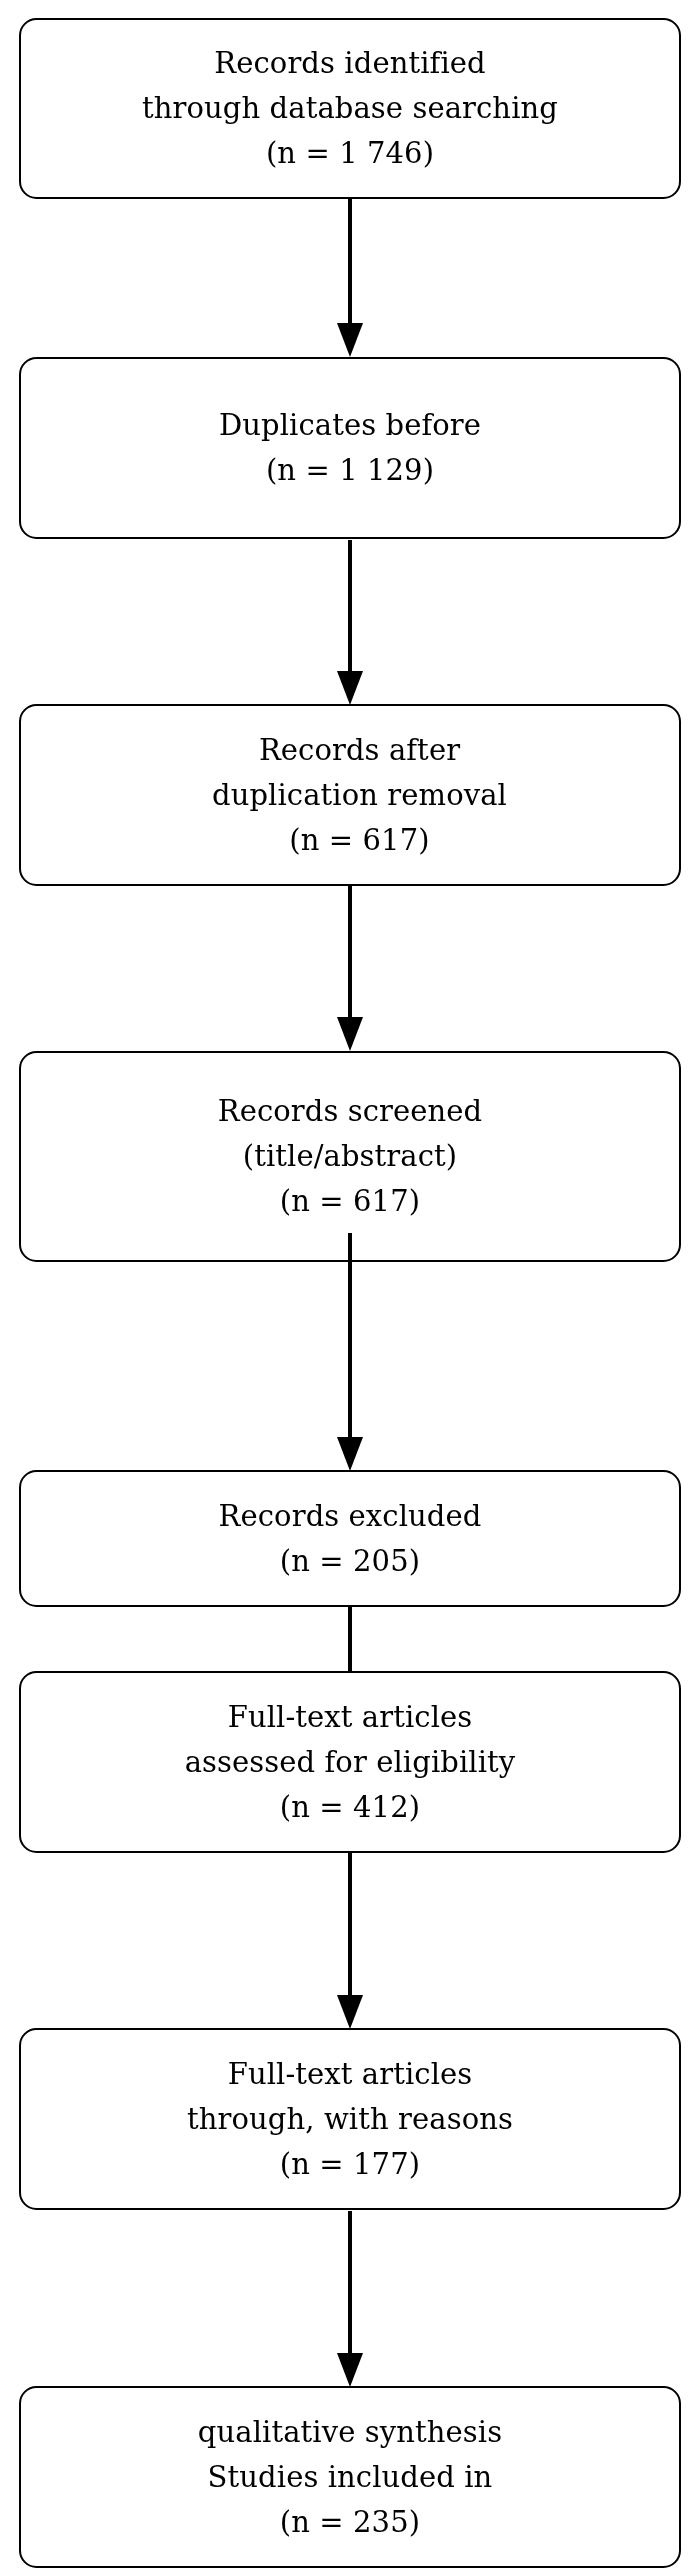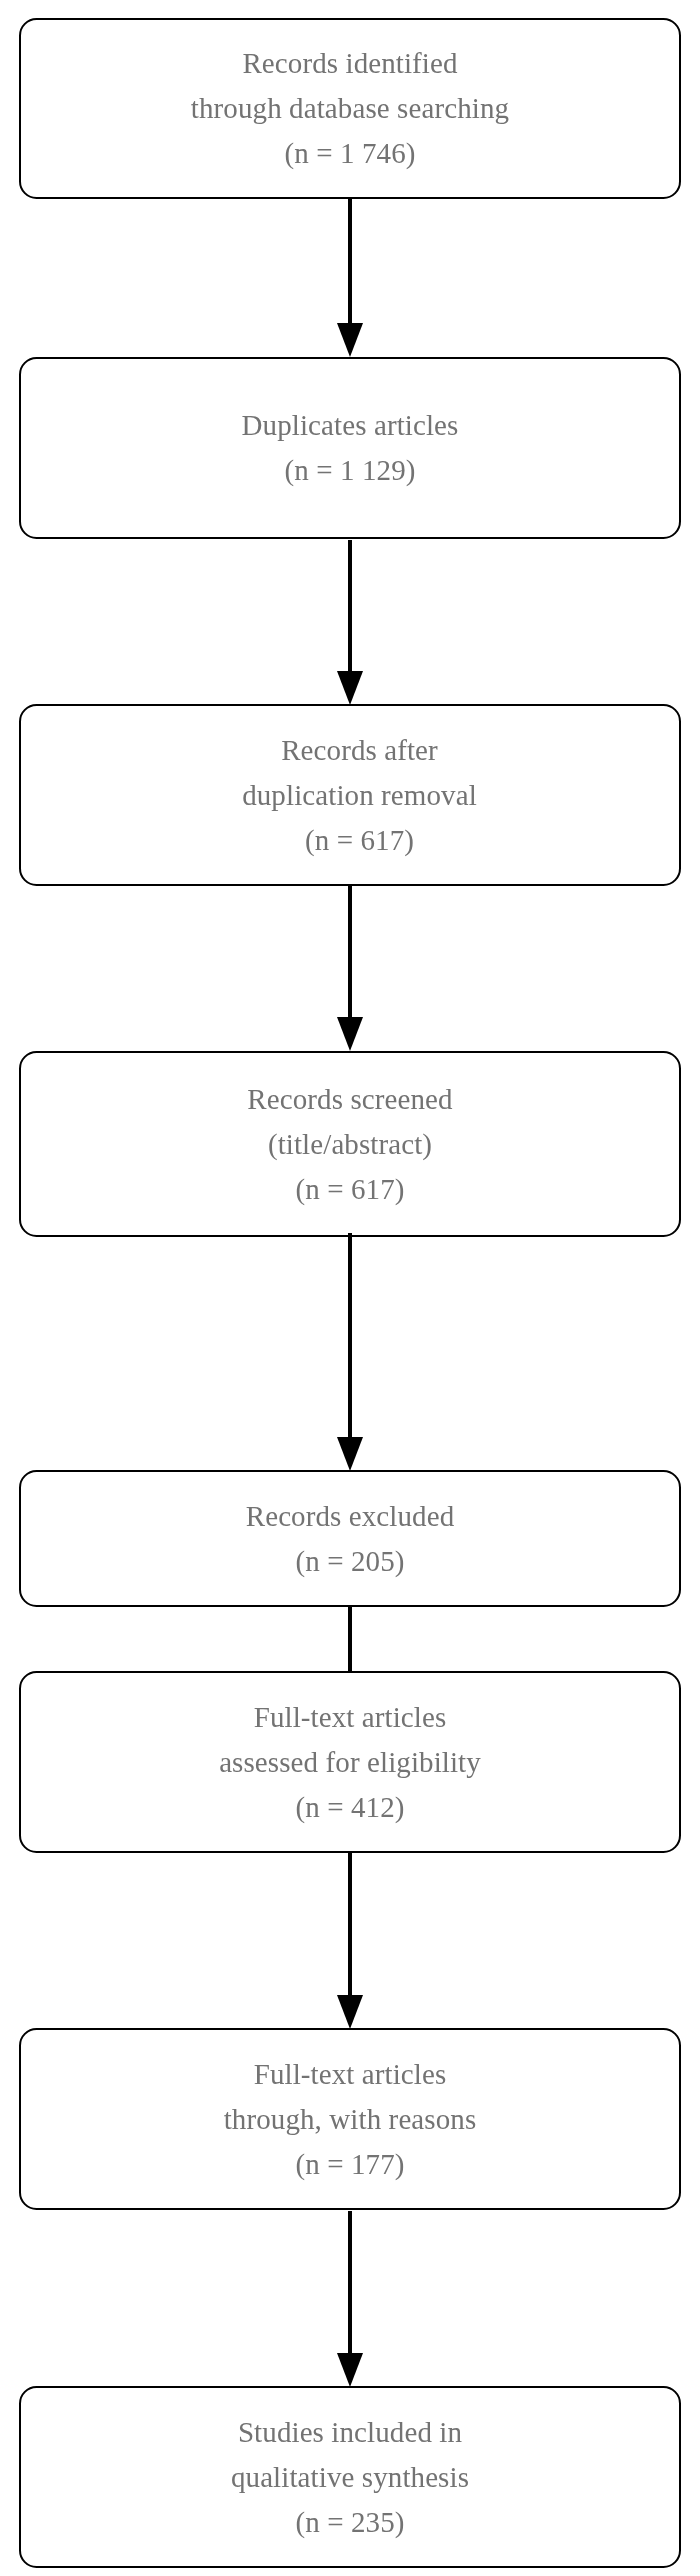--- a/index.html
+++ b/index.html
@@ -27,26 +27,25 @@
     background: #ffffff;
     display: flex;
     flex-direction: column;
     align-items: center;
     justify-content: center;
   }
   .node-line {
     display: block;
     width: 100%;
     text-align: center;
-    color: #737373;
+    color: #000000;
     font-size: 29px;
     line-height: 45px;
     letter-spacing: 0.1px;
     white-space: pre;
-    font-family: Liberation Serif, serif;
   }
   .connector {
     position: absolute;
     left: 0;
     width: 700px;
     pointer-events: none;
   }
   .connector .stem {
     position: absolute;
     left: 348px;
@@ -74,41 +73,41 @@
     <span class="node-line">through database searching</span>
     <span class="node-line">(n = 1 746)</span>
   </div>
 
   <div class="connector" style="top:198px; height:159px;">
     <div class="stem" style="height:125px;"></div>
     <div class="head" style="top:125px;"></div>
   </div>
 
   <div class="node-box" style="top:357px; height:182px;">
-    <span class="node-line">Duplicates articles</span>
+    <span class="node-line">Duplicates before</span>
     <span class="node-line">(n = 1 129)</span>
   </div>
 
   <div class="connector" style="top:540px; height:164px;">
     <div class="stem" style="height:131px;"></div>
     <div class="head" style="top:131px;"></div>
   </div>
 
   <div class="node-box" style="top:704px; height:182px;padding-left:19px;">
     <span class="node-line">Records after</span>
     <span class="node-line">duplication removal</span>
     <span class="node-line">(n = 617)</span>
   </div>
 
   <div class="connector" style="top:886px; height:164px;">
     <div class="stem" style="height:131px;"></div>
     <div class="head" style="top:131px;"></div>
   </div>
 
-  <div class="node-box" style="top:1051px; height:186px;">
+  <div class="node-box" style="top:1051px; height:211px;">
     <span class="node-line">Records screened</span>
     <span class="node-line">(title/abstract)</span>
     <span class="node-line">(n = 617)</span>
   </div>
 
   <div class="connector" style="top:1233px; height:237px;">
     <div class="stem" style="height:204px;"></div>
     <div class="head" style="top:204px;"></div>
   </div>
 
@@ -138,19 +137,19 @@
     <span class="node-line">through, with reasons</span>
     <span class="node-line">(n = 177)</span>
   </div>
 
   <div class="connector" style="top:2211px; height:175px;">
     <div class="stem" style="height:142px;"></div>
     <div class="head" style="top:142px;"></div>
   </div>
 
   <div class="node-box" style="top:2386px; height:182px;">
+    <span class="node-line">qualitative synthesis</span>
     <span class="node-line">Studies included in</span>
-    <span class="node-line">qualitative synthesis</span>
     <span class="node-line">(n = 235)</span>
   </div>
 
 </div>
 
 
 </body></html>

